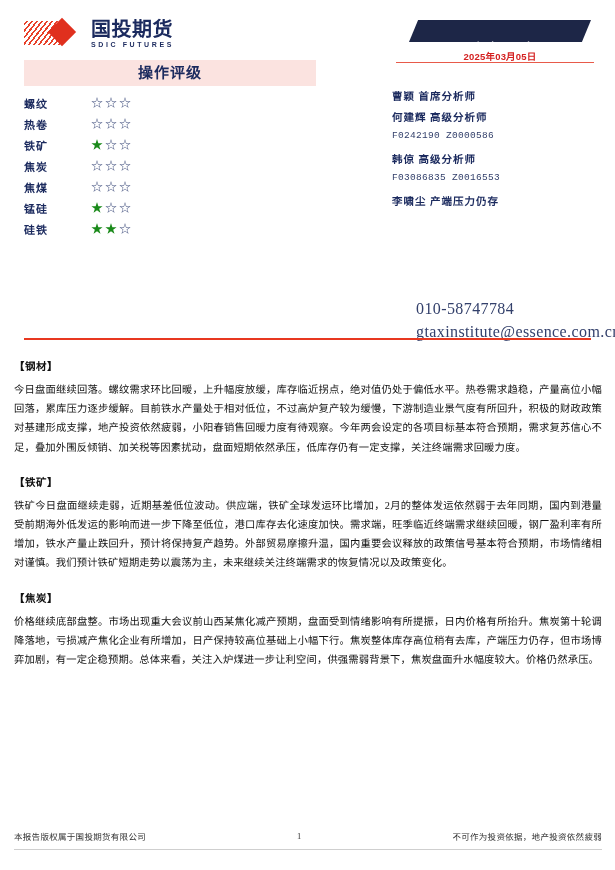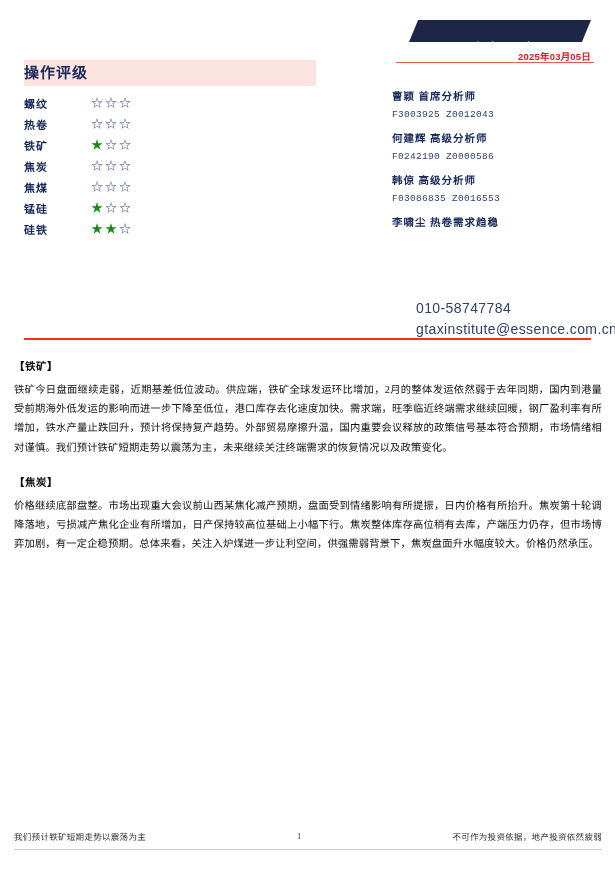--- a/index.html
+++ b/index.html
@@ -84,21 +84,21 @@
   }
 
   
   .rating-title {
     position: absolute;
     left: 24px;
     top: 60px;
     width: 292px;
     height: 26px;
     background: #fbe3e0;
-    text-align: left;
+    text-align: center;
     line-height: 26px;
     font-size: 15px;
     font-weight: bold;
     color: #1b2a5e;
     letter-spacing: 1px;
   }
   .rating-list {
     position: absolute;
     left: 24px;
     top: 92px;
@@ -153,21 +153,21 @@
     color: #ffffff;
     font-size: 11px;
     font-weight: bold;
     letter-spacing: 2px;
   }
   .banner-date {
     position: absolute;
     left: 409px;
     top: 49px;
     width: 182px;
-    text-align: right;
+    text-align: center;
     font-family: "Liberation Sans", sans-serif;
     font-size: 9.5px;
     font-weight: bold;
     color: #d42020;
     letter-spacing: 0.2px;
   }
   .banner-rule {
     position: absolute;
     left: 396px;
     top: 62px;
@@ -197,22 +197,22 @@
     letter-spacing: 0.3px;
     margin-bottom: 10px;
   }
   .contact {
     position: absolute;
     left: 416px;
     top: 300px;
     width: 200px;
   }
   .contact-line {
-    font-family: Liberation Sans, sans-serif;
-    font-size: 14px;
+    font-family: Liberation Serif, serif;
+    font-size: 16px;
     color: #33406b;
     letter-spacing: 0.4px;
     margin-bottom: 5px;
   }
 
   .header-rule {
     position: absolute;
     left: 24px;
     top: 338px;
     width: 567px;
@@ -267,20 +267,30 @@
   .footer-center { flex: 1; text-align: center; }
   .footer-right  { text-align: right; }
 </style>
 </head>
 <body>
 
 <div class="page">
 
   <div class="header">
 
+    <div class="logo-block">
+      <div class="logo-mark">
+        <div class="logo-stripes"></div>
+        <div class="logo-diamond"></div>
+      </div>
+      <div class="logo-text">
+        <div class="logo-cn">国投期货</div>
+        <div class="logo-en">SDIC FUTURES</div>
+      </div>
+    </div>
 
     <div class="rating-title">操作评级</div>
     <div class="rating-list">
         <div class="rating-row">
           <div class="rating-name">螺纹</div>
           <div class="rating-stars"><span class="star-off">☆</span><span class="star-off">☆</span><span class="star-off">☆</span></div>
         </div>
         <div class="rating-row">
           <div class="rating-name">热卷</div>
           <div class="rating-stars"><span class="star-off">☆</span><span class="star-off">☆</span><span class="star-off">☆</span></div>
@@ -309,47 +319,50 @@
 
     <div class="banner">
       <div class="banner-shape"></div>
       <div class="banner-text">黑色金属日报</div>
     </div>
     <div class="banner-date">2025年03月05日</div>
     <div class="banner-rule"></div>
 
     <div class="analysts">
         <div class="analyst-name">曹颖 首席分析师</div>
-        <div class="analyst-code">F3003925 Z0012043</div>
         <div class="analyst-name">何建辉 高级分析师</div>
         <div class="analyst-code">F0242190 Z0000586</div>
         <div class="analyst-name">韩倞 高级分析师</div>
         <div class="analyst-code">F03086835 Z0016553</div>
-        <div class="analyst-name">李啸尘 热卷需求趋稳</div>
+        <div class="analyst-name">李啸尘 产端压力仍存</div>
       </div>
 
     <div class="contact">
       <div class="contact-line">010-58747784</div>
       <div class="contact-line">gtaxinstitute@essence.com.cn</div>
     </div>
 
     <div class="header-rule"></div>
   </div>
 
   <div class="content">
       <div class="section">
+        <div class="section-heading">【钢材】</div>
+        <div class="section-body">今日盘面继续回落。螺纹需求环比回暖，上升幅度放缓，库存临近拐点，绝对值仍处于偏低水平。热卷需求趋稳，产量高位小幅回落，累库压力逐步缓解。目前铁水产量处于相对低位，不过高炉复产较为缓慢，下游制造业景气度有所回升，积极的财政政策对基建形成支撑，地产投资依然疲弱，小阳春销售回暖力度有待观察。今年两会设定的各项目标基本符合预期，需求复苏信心不足，叠加外围反倾销、加关税等因素扰动，盘面短期依然承压，低库存仍有一定支撑，关注终端需求回暖力度。</div>
+      </div>
+      <div class="section">
         <div class="section-heading">【铁矿】</div>
         <div class="section-body">铁矿今日盘面继续走弱，近期基差低位波动。供应端，铁矿全球发运环比增加，2月的整体发运依然弱于去年同期，国内到港量受前期海外低发运的影响而进一步下降至低位，港口库存去化速度加快。需求端，旺季临近终端需求继续回暖，钢厂盈利率有所增加，铁水产量止跌回升，预计将保持复产趋势。外部贸易摩擦升温，国内重要会议释放的政策信号基本符合预期，市场情绪相对谨慎。我们预计铁矿短期走势以震荡为主，未来继续关注终端需求的恢复情况以及政策变化。</div>
       </div>
       <div class="section">
         <div class="section-heading">【焦炭】</div>
         <div class="section-body">价格继续底部盘整。市场出现重大会议前山西某焦化减产预期，盘面受到情绪影响有所提振，日内价格有所抬升。焦炭第十轮调降落地，亏损减产焦化企业有所增加，日产保持较高位基础上小幅下行。焦炭整体库存高位稍有去库，产端压力仍存，但市场博弈加剧，有一定企稳预期。总体来看，关注入炉煤进一步让利空间，供强需弱背景下，焦炭盘面升水幅度较大。价格仍然承压。</div>
       </div>
     </div>
 
   <div class="footer-rule"></div>
   <div class="footer">
-    <div class="footer-left">我们预计铁矿短期走势以震荡为主</div>
+    <div class="footer-left">本报告版权属于国投期货有限公司</div>
     <div class="footer-center">1</div>
     <div class="footer-right">不可作为投资依据，地产投资依然疲弱</div>
   </div>
 
 </div>
 
 </body></html>

